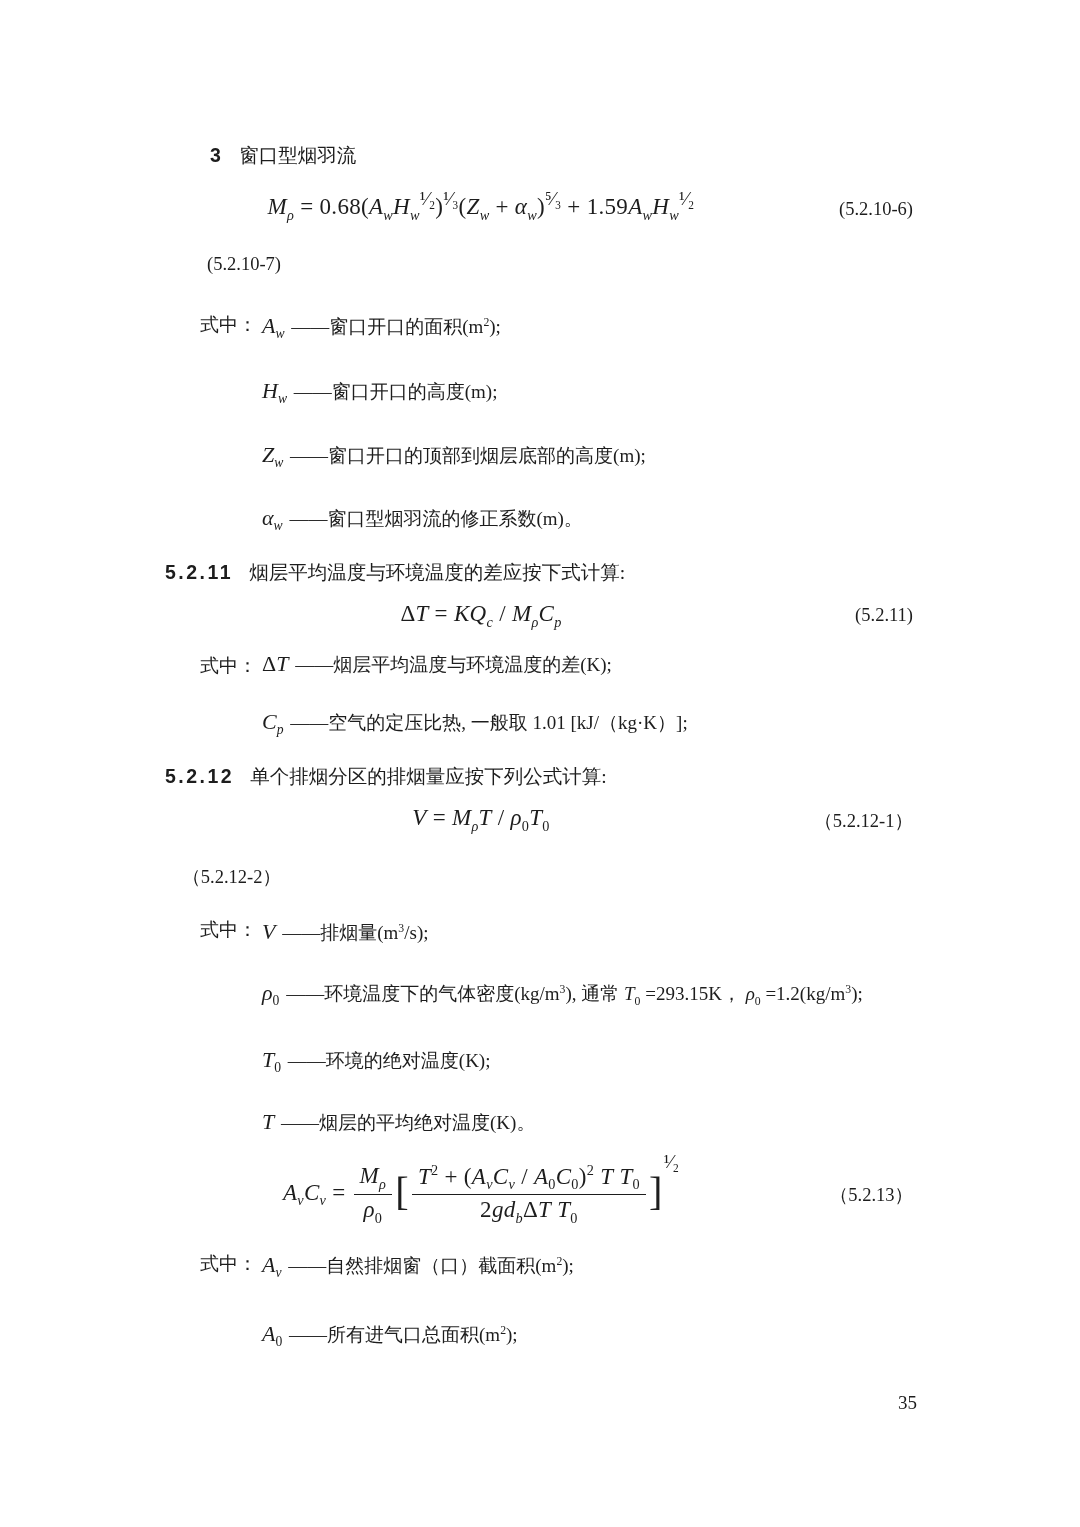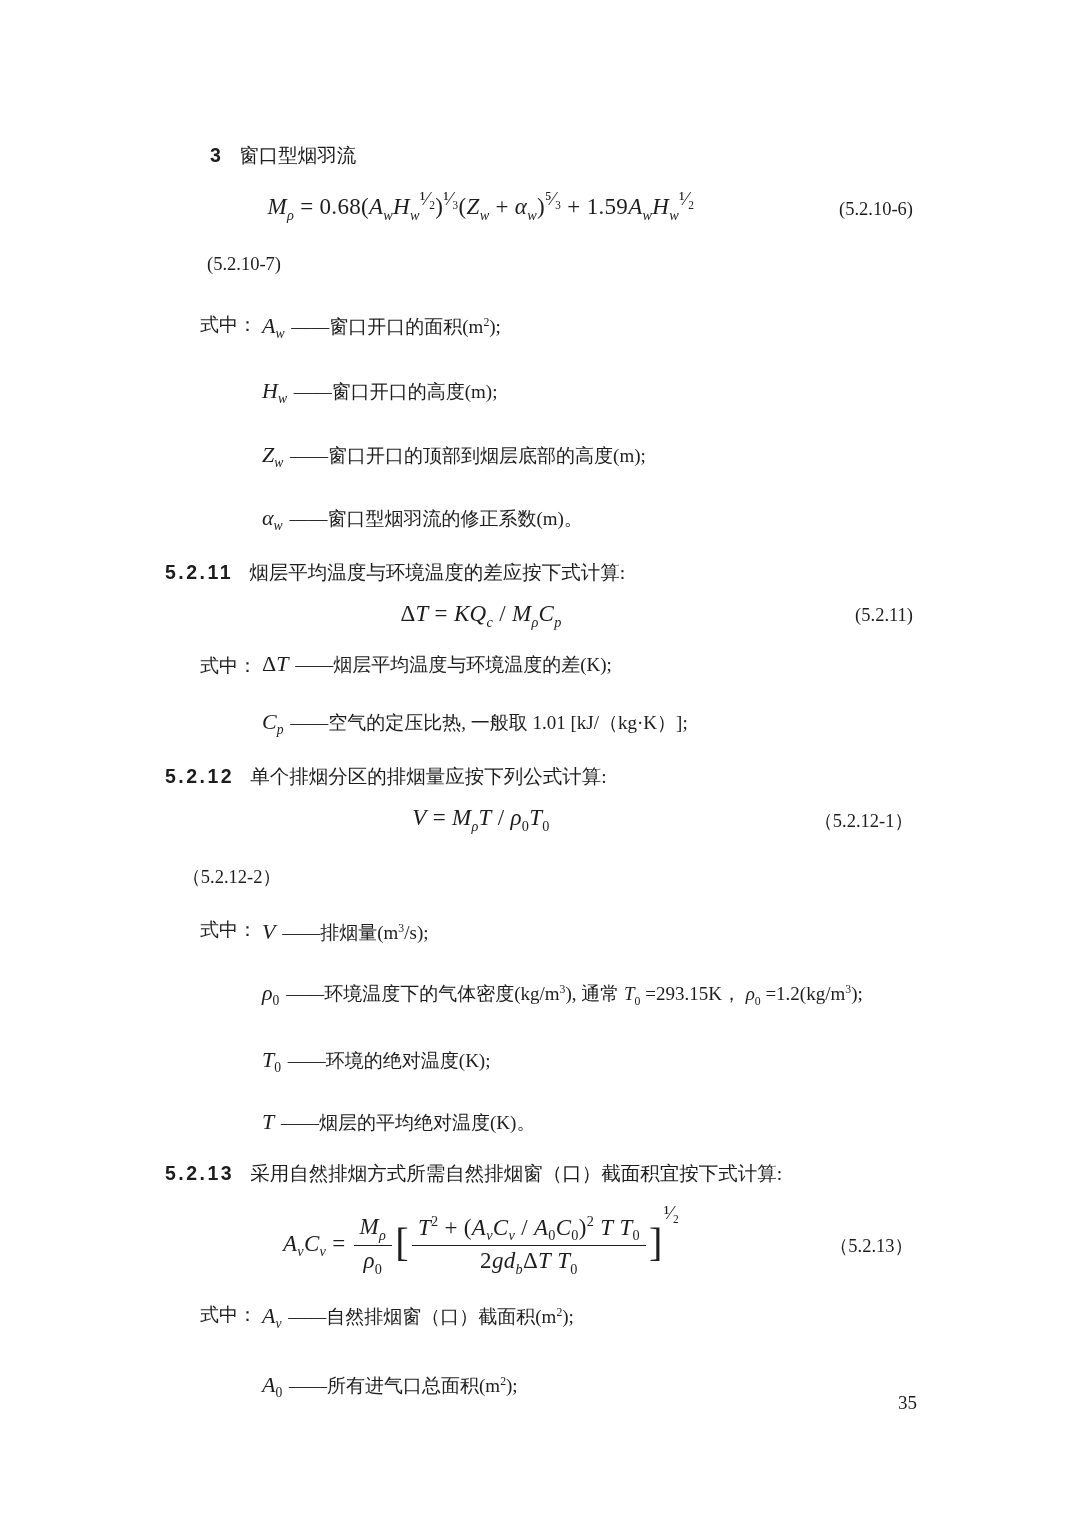--- a/index.html
+++ b/index.html
@@ -124,23 +124,20 @@
     </div>
     <div class="def-line" style="margin-top:31px;">
       <span class="def-sym"><i>T</i><sub>0</sub></span>
       <span class="def-desc">——环境的绝对温度(K);</span>
     </div>
     <div class="def-line" style="margin-top:27px;">
       <span class="def-sym"><i>T</i></span>
       <span class="def-desc">——烟层的平均绝对温度(K)。</span>
     </div>
 
-    <div class="clause-heading" style="margin-top:24px;">
-      <span class="clause-num">5.2.13</span><span>采用自然排烟方式所需自然排烟窗（口）截面积宜按下式计算:</span>
-    </div>
 
     <div class="eq-row" style="margin-top:12px;min-height:92px;">
       <span class="eq-formula"><i>A</i><sub><i>v</i></sub><i>C</i><sub><i>v</i></sub> = <span class="frac"><span><i>M</i><sub><i>ρ</i></sub></span><span><i>ρ</i><sub>0</sub></span></span><span class="brk">[</span><span class="frac"><span><i>T</i><sup>2</sup> + (<i>A</i><sub><i>v</i></sub><i>C</i><sub><i>v</i></sub> / <i>A</i><sub>0</sub><i>C</i><sub>0</sub>)<sup>2</sup> <i>T</i> <i>T</i><sub>0</sub></span><span>2<i>gd</i><sub><i>b</i></sub>Δ<i>T</i> <i>T</i><sub>0</sub></span></span><span class="brk">]</span><span class="ex exh">¹⁄₂</span></span>
       <span class="eq-label">（5.2.13）</span>
     </div>
 
     <div class="def-line" style="margin-top:8px;">
       <span class="def-lead">式中：</span>
       <span class="def-sym"><i>A</i><sub><i>v</i></sub></span>
       <span class="def-desc">——自然排烟窗（口）截面积(m<sup>2</sup>);</span>

